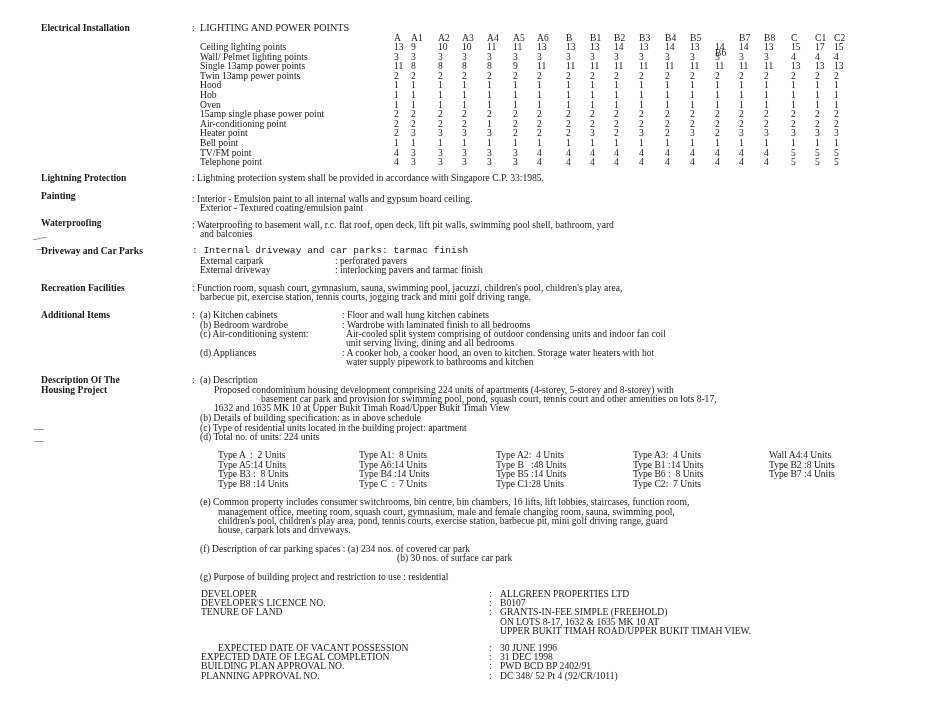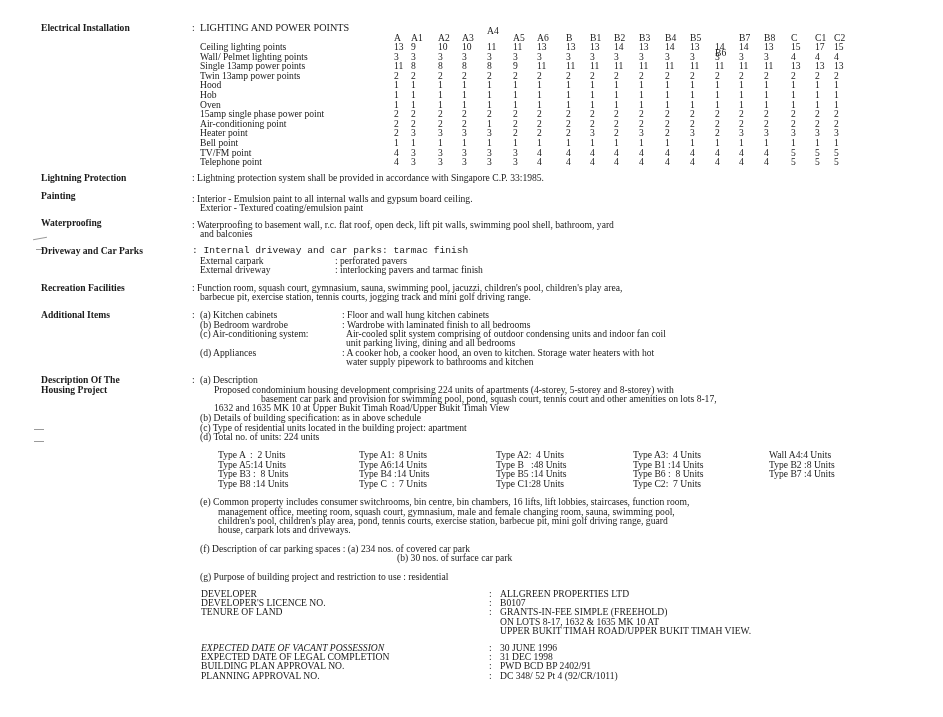--- a/index.html
+++ b/index.html
@@ -18,21 +18,21 @@
 
 <div class="abs label" style="left:41px; top:23px;">Electrical Installation</div>
 <div class="abs" style="left:192px; top:23px;">:</div>
 <div class="abs" style="left:200px; top:23px; font-size:10.2px;">LIGHTING AND POWER POINTS</div>
 
 <div id="elec-table">
     <div class="col" style="left: 394px; top: 33px;">A</div>
     <div class="col" style="left: 411px; top: 33px;">A1</div>
     <div class="col" style="left: 438px; top: 33px;">A2</div>
     <div class="col" style="left: 462px; top: 33px;">A3</div>
-    <div class="col" style="left: 487px; top: 26px; text-align: right;">A4</div>
+    <div class="col" style="left: 487px; top: 33px; text-align: right;">A4</div>
     <div class="col" style="left: 513px; top: 33px;">A5</div>
     <div class="col" style="left: 537px; top: 33px;">A6</div>
     <div class="col" style="left: 566px; top: 33px;">B</div>
     <div class="col" style="left: 590px; top: 33px;">B1</div>
     <div class="col" style="left: 614px; top: 33px;">B2</div>
     <div class="col" style="left: 639px; top: 33px;">B3</div>
     <div class="col" style="left: 665px; top: 33px;">B4</div>
     <div class="col" style="left: 690px; top: 33px;">B5</div>
     <div class="col" style="left: 715px; top: 48px;">B6</div>
     <div class="col" style="left: 739px; top: 33px;">B7</div>
@@ -328,21 +328,21 @@
 <div class="abs" style="left:200px; top:292px;">barbecue pit, exercise station, tennis courts, jogging track and mini golf driving range.</div>
 
 <div class="abs label" style="left:41px; top:310px;">Additional Items</div>
 <div class="abs" style="left:192px; top:310px;">:</div>
 <div class="abs" style="left:200px; top:310px;">(a) Kitchen cabinets</div>
 <div class="abs" style="left:342px; top:310px;">: Floor and wall hung kitchen cabinets</div>
 <div class="abs" style="left:200px; top:320px;">(b) Bedroom wardrobe</div>
 <div class="abs" style="left:342px; top:320px;">: Wardrobe with laminated finish to all bedrooms</div>
 <div class="abs" style="left:200px; top:329px;">(c) Air-conditioning system:</div>
 <div class="abs" style="left:346px; top:329px;">Air-cooled split system comprising of outdoor condensing units and indoor fan coil</div>
-<div class="abs" style="left:346px; top:338px;">unit parking living, dining and all bedrooms</div>
+<div class="abs" style="left:346px; top:338px;">unit serving living, dining and all bedrooms</div>
 <div class="abs" style="left:200px; top:348px;">(d) Appliances</div>
 <div class="abs" style="left:342px; top:348px;">: A cooker hob, a cooker hood, an oven to kitchen. Storage water heaters with hot</div>
 <div class="abs" style="left:346px; top:357px;">water supply pipework to bathrooms and kitchen</div>
 
 <div class="abs label" style="left:41px; top:375px;">Description Of The</div>
 <div class="abs label" style="left:41px; top:385px;">Housing Project</div>
 <div class="abs" style="left:192px; top:375px;">:</div>
 <div class="abs" style="left:200px; top:375px;">(a) Description</div>
 <div class="abs" style="left:214px; top:385px;">Proposed condominium housing development comprising 224 units of apartments (4-storey, 5-storey and 8-storey) with</div>
 <div class="abs" style="left:214px; top:394px;margin-left:47px;">basement car park and  provision for  swimming pool, pond, squash court, tennis court and other amenities on lots 8-17,</div>
@@ -391,21 +391,21 @@
     <div class="col" style="left: 489px; top: 589px;">:</div>
     <div class="col" style="left: 500px; top: 589px;">ALLGREEN PROPERTIES LTD</div>
     <div class="col" style="left: 201px; top: 598px;">DEVELOPER'S LICENCE NO.</div>
     <div class="col" style="left: 489px; top: 598px;">:</div>
     <div class="col" style="left: 500px; top: 598px;">B0107</div>
     <div class="col" style="left: 201px; top: 607px;">TENURE OF LAND</div>
     <div class="col" style="left: 489px; top: 607px;">:</div>
     <div class="col" style="left: 500px; top: 607px;">GRANTS-IN-FEE SIMPLE (FREEHOLD)</div>
     <div class="col" style="left: 500px; top: 617px;">ON LOTS 8-17, 1632 &amp; 1635 MK 10 AT</div>
     <div class="col" style="left: 500px; top: 626px;">UPPER BUKIT TIMAH ROAD/UPPER BUKIT TIMAH VIEW.</div>
-    <div class="col" style="left: 201px; top: 643px; font-style: italic;">EXPECTED DATE OF VACANT POSSESSION</div>
+    <div class="col" style="left: 218px; top: 643px;">EXPECTED DATE OF VACANT POSSESSION</div>
     <div class="col" style="left: 489px; top: 643px;">:</div>
     <div class="col" style="left: 500px; top: 643px;">30 JUNE 1996</div>
     <div class="col" style="left: 201px; top: 652px;">EXPECTED DATE OF LEGAL COMPLETION</div>
     <div class="col" style="left: 489px; top: 652px;">:</div>
     <div class="col" style="left: 500px; top: 652px;">31 DEC 1998</div>
     <div class="col" style="left: 201px; top: 661px;">BUILDING PLAN APPROVAL NO.</div>
     <div class="col" style="left: 489px; top: 661px;">:</div>
     <div class="col" style="left: 500px; top: 661px;">PWD BCD BP 2402/91</div>
     <div class="col" style="left: 201px; top: 671px;">PLANNING APPROVAL NO.</div>
     <div class="col" style="left: 489px; top: 671px;">:</div>

